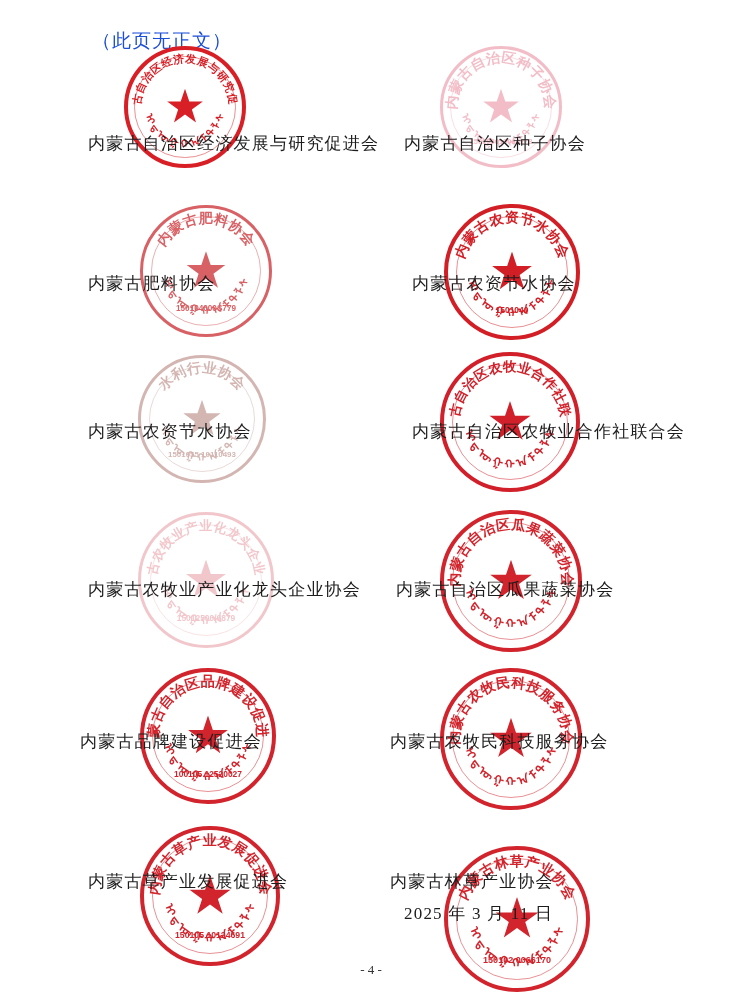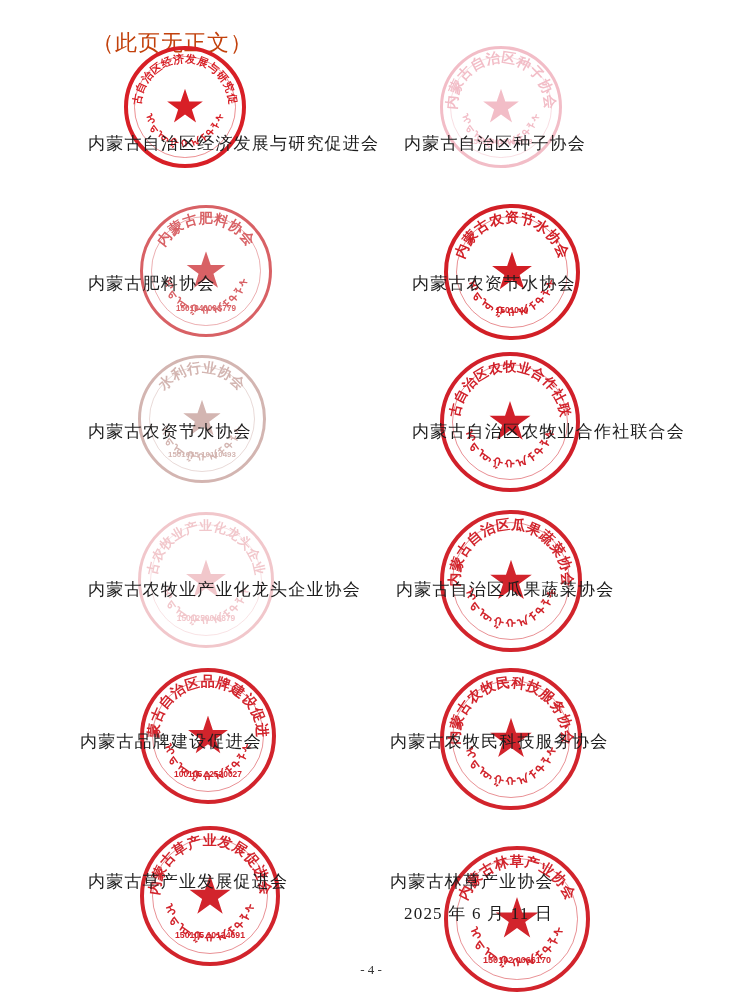--- a/index.html
+++ b/index.html
@@ -17,23 +17,23 @@
   }
   .page {
     position: relative;
     width: 742px;
     height: 998px;
   }
   .note-line {
     position: absolute;
     left: 92px;
     top: 28px;
-    font-size: 22px;
+    font-size: 19px;
     letter-spacing: 1px;
-    color: #c2410c;
+    color: #1d4ed8;
     white-space: nowrap;
   }
   .org-label {
     position: absolute;
     font-size: 17px;
     letter-spacing: 1.2px;
     color: #1c1c1c;
     white-space: nowrap;
     z-index: 5;
   }
@@ -293,16 +293,16 @@
       <div class="org-label" style="left: 88px; top: 420px;">内蒙古农资节水协会</div>
       <div class="org-label" style="left: 412px; top: 420px;">内蒙古自治区农牧业合作社联合会</div>
       <div class="org-label" style="left: 88px; top: 578px;">内蒙古农牧业产业化龙头企业协会</div>
       <div class="org-label" style="left: 396px; top: 578px;">内蒙古自治区瓜果蔬菜协会</div>
       <div class="org-label" style="left: 80px; top: 730px;">内蒙古品牌建设促进会</div>
       <div class="org-label" style="left: 390px; top: 730px;">内蒙古农牧民科技服务协会</div>
       <div class="org-label" style="left: 88px; top: 870px;">内蒙古草产业发展促进会</div>
       <div class="org-label" style="left: 390px; top: 870px;">内蒙古林草产业协会</div>
     </div>
 
-  <div class="date-line" style="left:404px; top:902px;">2025 年 6 月 11 日</div>
+  <div class="date-line" style="left:404px; top:902px;">2025 年 3 月 11 日</div>
 
   <div class="page-number">- 4 -</div>
 </div>
 
 </body></html>

